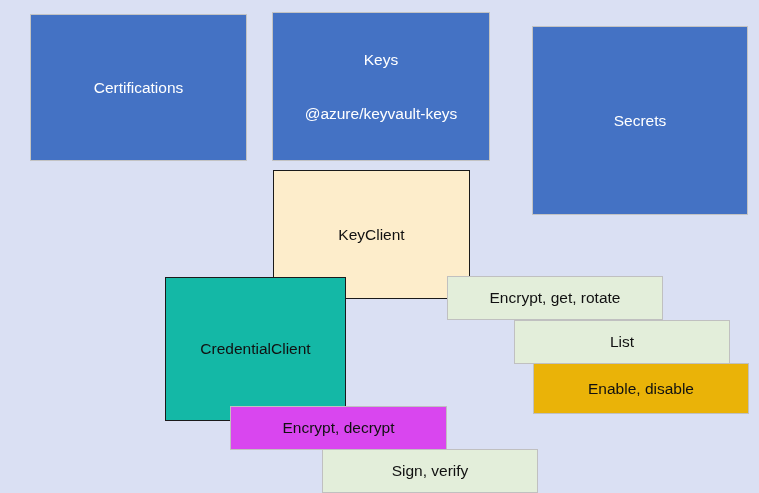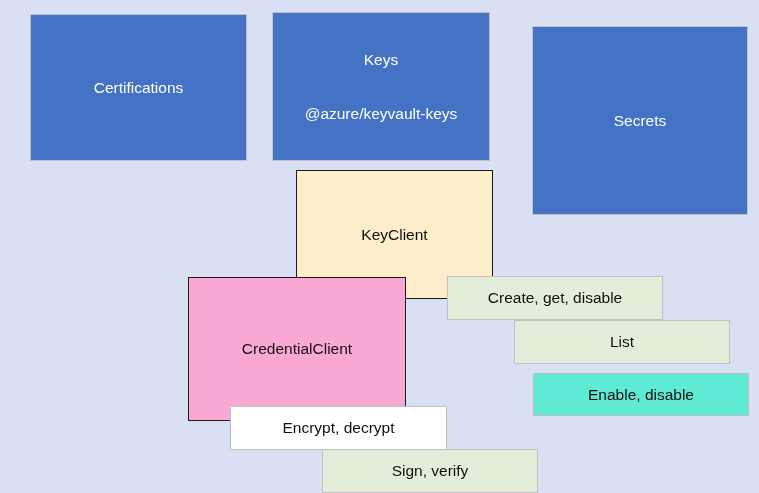--- a/index.html
+++ b/index.html
@@ -43,21 +43,20 @@
   .box.blue .line-sub {
     display: block;
     margin-top: 34px;
   }
   
   .box.cream {
     background: #fdedcb;
     border: 1px solid #1a1a1a;
     color: #111111;
     font-size: 15.5px;
-    margin-left: 23px;
   }
   
   .box.green {
     background: #e3eeda;
     border: 1px solid #c0c0c0;
     color: #111111;
     font-size: 15.5px;
   }
   .box .label {
     display: block;
@@ -82,37 +81,37 @@
 
   <div class="box blue" style="left: 532px; top: 26px; width: 216px; height: 189px; background: rgb(68, 114, 196); border-color: rgb(195, 195, 195); color: rgb(255, 255, 255);">
     <span class="label line-main">Secrets</span>
 
   </div>
 
   <div class="box cream" style="z-index: 2; left: 273px; top: 170px; width: 197px; height: 129px; background: rgb(253, 237, 203); border-color: rgb(26, 26, 26); color: rgb(17, 17, 17);">
     <span class="label">KeyClient</span>
   </div>
 
-  <div class="box cream" style="z-index: 3; left: 165px; top: 277px; width: 218px; height: 144px; background: #f9a8d4; border-color: rgb(26, 26, 26); color: rgb(17, 17, 17);">
+  <div class="box cream" style="z-index: 3; left: 165px; top: 277px; width: 181px; height: 144px; background: #14b8a6; border-color: rgb(26, 26, 26); color: rgb(17, 17, 17);">
     <span class="label">CredentialClient</span>
   </div>
 
   <div class="box green" style="z-index: 4; left: 447px; top: 276px; width: 216px; height: 44px; background: rgb(227, 238, 218); border-color: rgb(192, 192, 192); color: rgb(17, 17, 17);">
-    <span class="label">Create, get, disable</span>
+    <span class="label">Encrypt, get, rotate</span>
   </div>
 
   <div class="box green" style="z-index: 5; left: 490px; top: 320px; width: 216px; height: 44px; background: rgb(227, 238, 218); border-color: rgb(192, 192, 192); color: rgb(17, 17, 17); margin-left: 24px;">
     <span class="label">List</span>
   </div>
 
-  <div class="box green" style="z-index: 6; left: 533px; top: 363px; width: 216px; height: 43px; background: #5eead4; border-color: rgb(192, 192, 192); color: rgb(17, 17, 17); margin-top: 10px;">
+  <div class="box green" style="z-index: 6; left: 533px; top: 363px; width: 216px; height: 51px; background: #eab308; border-color: rgb(192, 192, 192); color: rgb(17, 17, 17);">
     <span class="label">Enable, disable</span>
   </div>
 
-  <div class="box green" style="z-index: 7; left: 230px; top: 406px; width: 217px; height: 44px; background: #ffffff; border-color: rgb(192, 192, 192); color: rgb(17, 17, 17);">
+  <div class="box green" style="z-index: 7; left: 230px; top: 406px; width: 217px; height: 44px; background: #d946ef; border-color: rgb(192, 192, 192); color: rgb(17, 17, 17);">
     <span class="label">Encrypt, decrypt</span>
   </div>
 
   <div class="box green" style="z-index: 8; left: 322px; top: 449px; width: 216px; height: 44px; background: rgb(227, 238, 218); border-color: rgb(192, 192, 192); color: rgb(17, 17, 17);">
     <span class="label">Sign, verify</span>
   </div>
 
 </div>
 
 </body></html>

